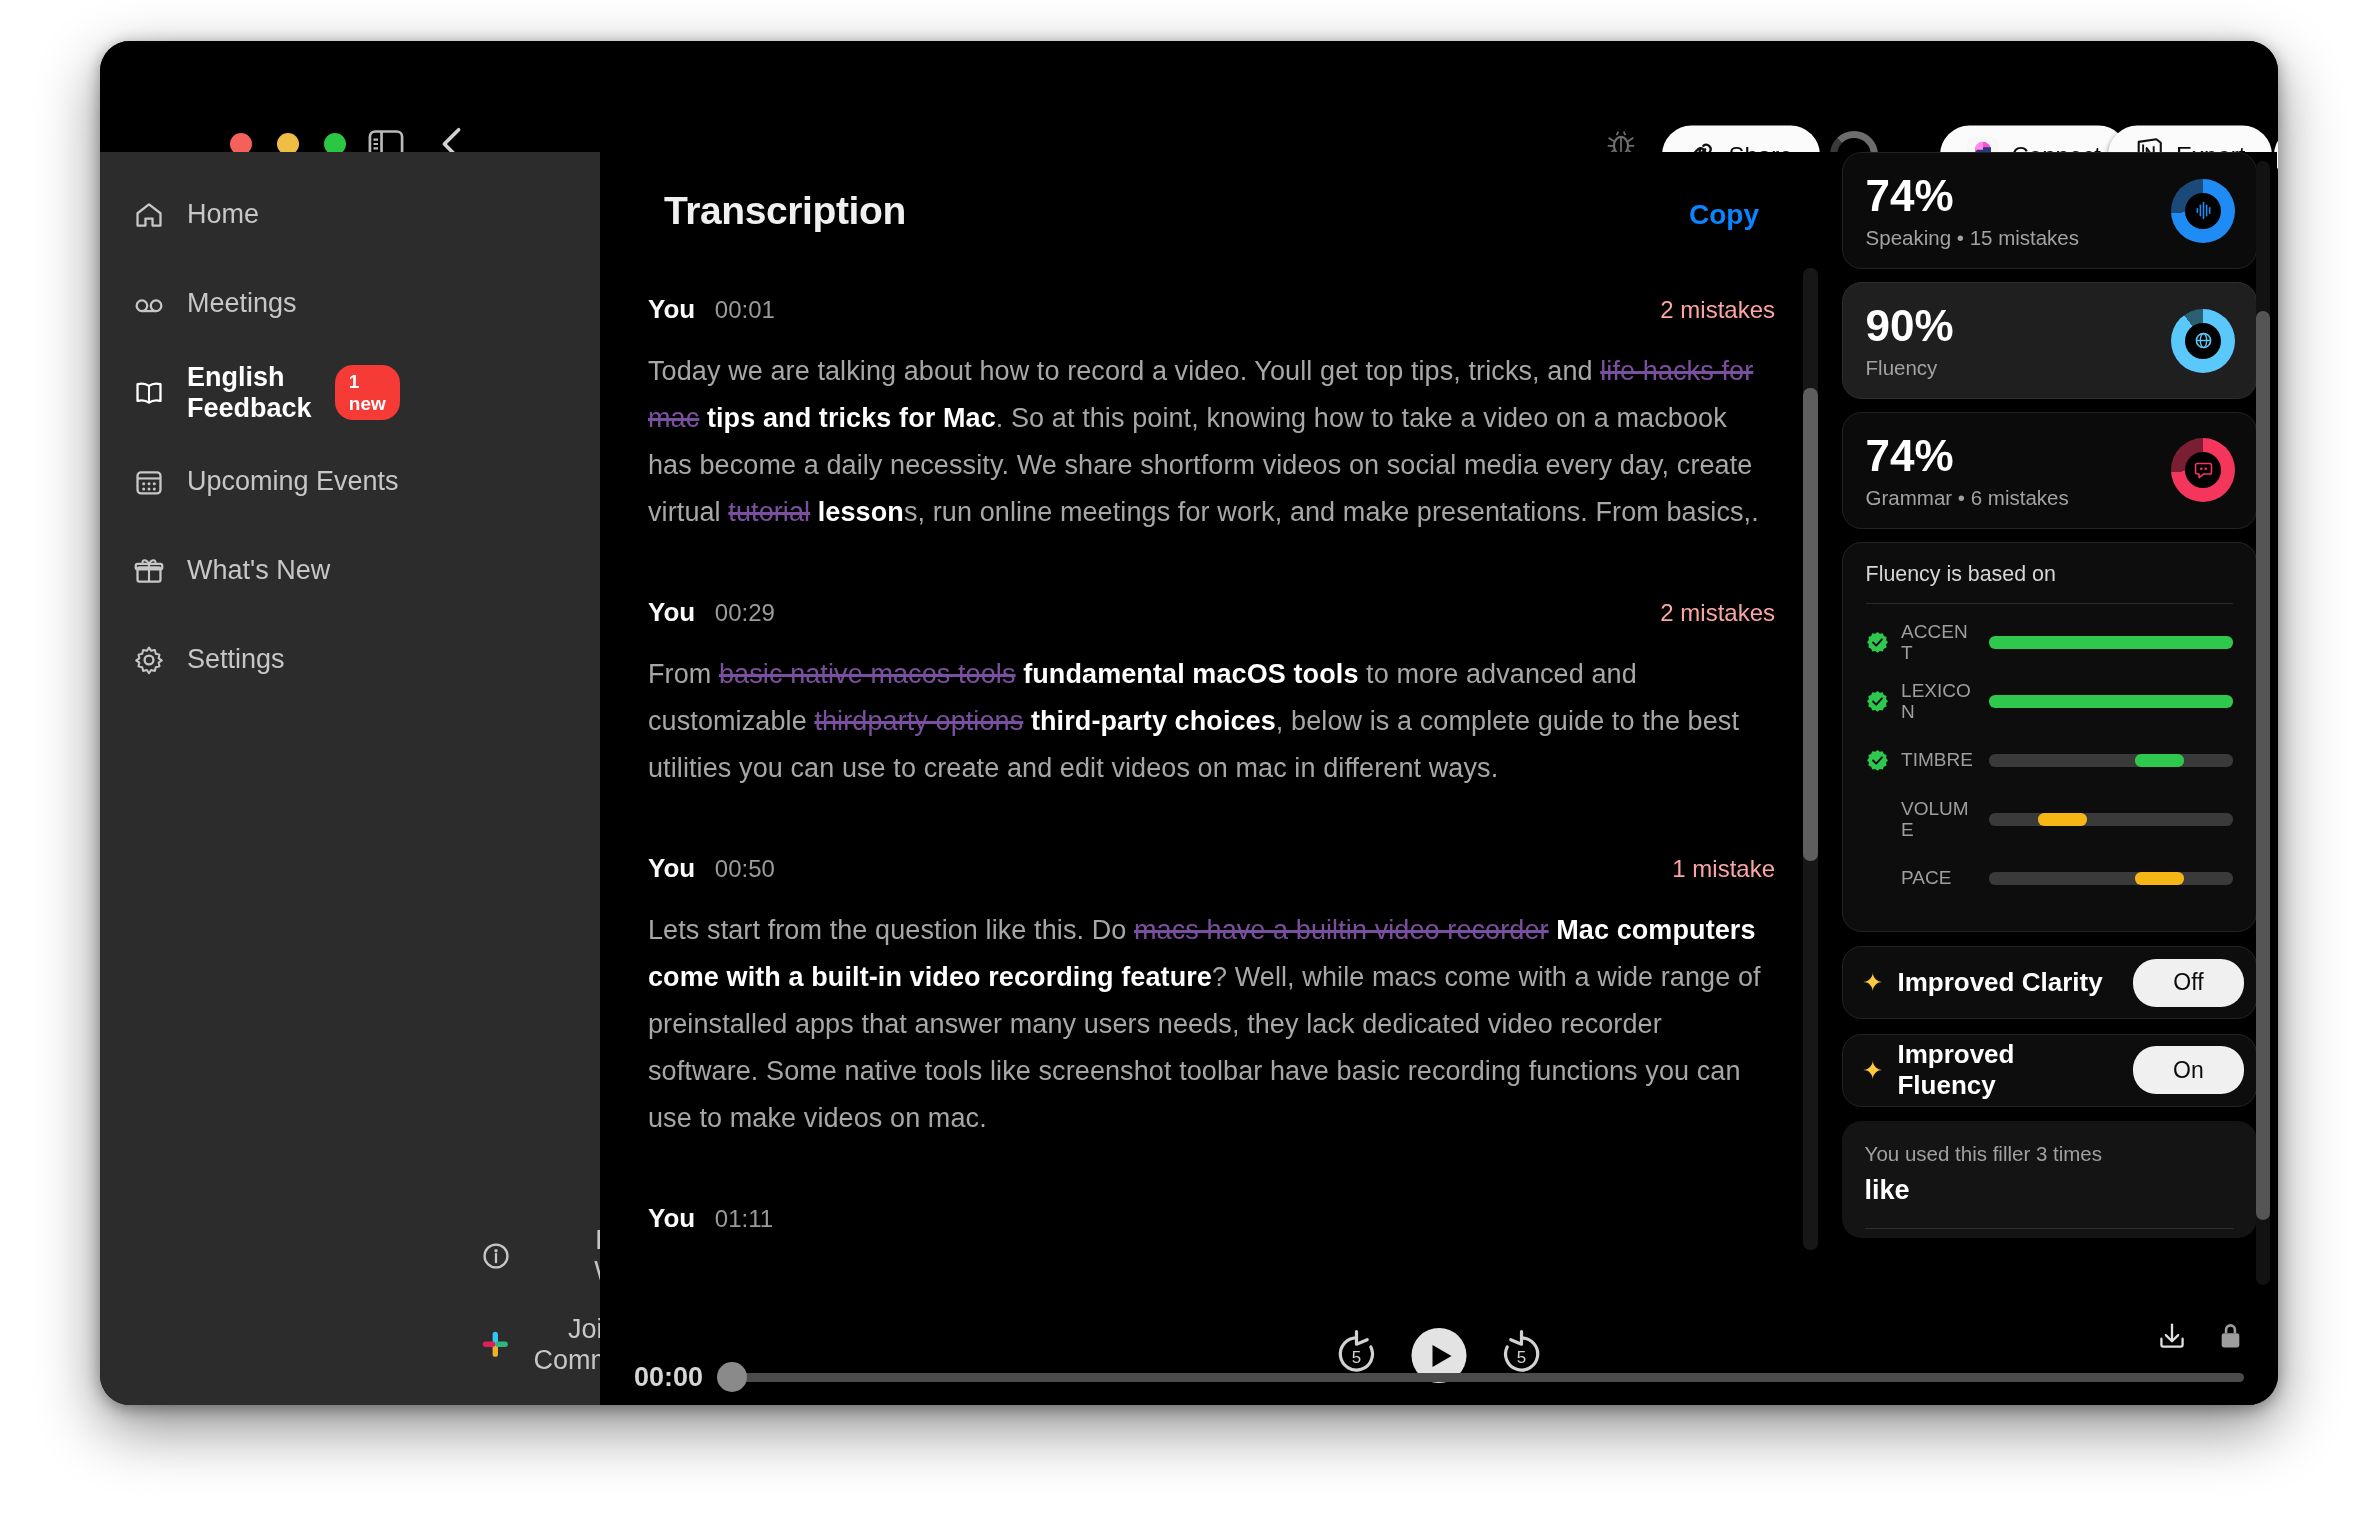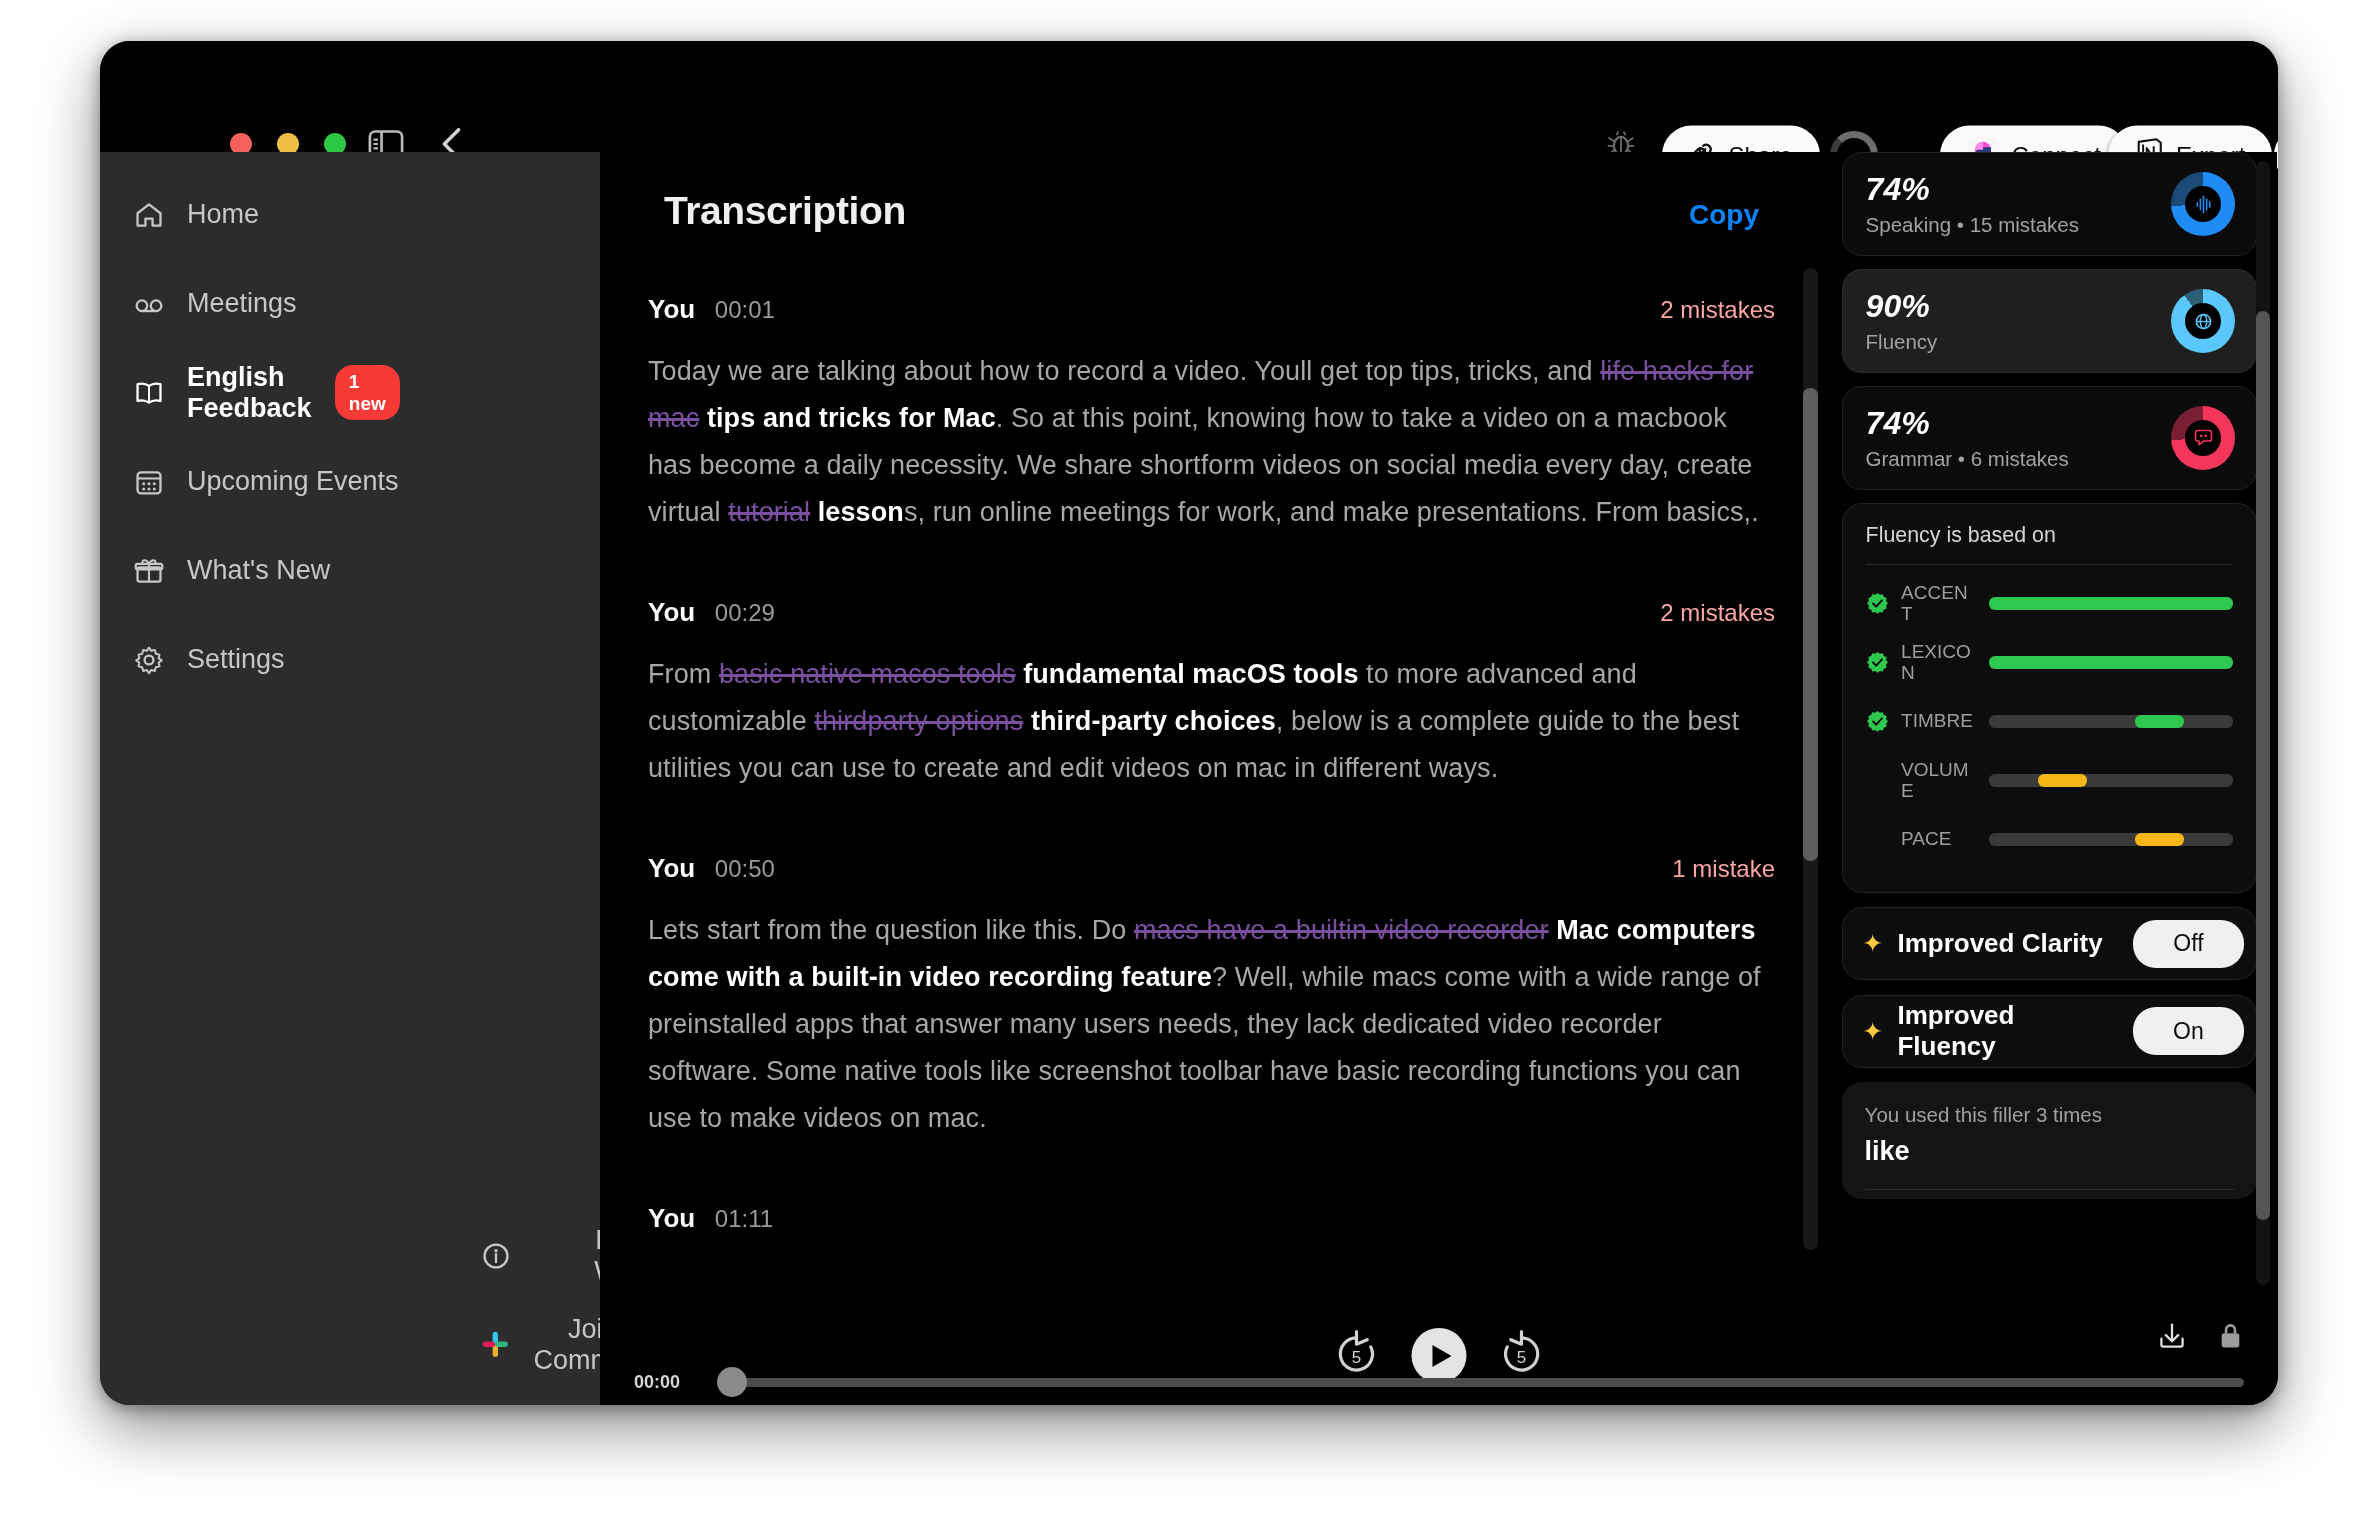--- a/index.html
+++ b/index.html
@@ -181,21 +181,21 @@
   }
   .card {
     background: #0b0b0b;
     border: 0.9px solid #232323;
     border-radius: 19.6px;
     margin-bottom: 12.5px;
     padding: 18px 23px;
     position: relative;
   }
   .card.highlight { background: #1f1f1f; border-color: #2e2e2e; }
-  .score-pct { color: #ffffff; font-size: 32px; font-weight: 700; font-style: italic; }
+  .score-pct { color: #ffffff; font-size: 44px; font-weight: 700; }
   .score-sub { color: #a2a2a2; font-size: 20.5px; margin-top: 5.4px; }
   .ring {
     position: absolute; right: 21.4px; top: 50%; transform: translateY(-50%);
     width: 64px; height: 64px; border-radius: 50%;
     display: flex; align-items: center; justify-content: center;
   }
   .ring .hole {
     width: 36px; height: 36px; border-radius: 50%;
     background: #000;
     display: flex; align-items: center; justify-content: center;
@@ -271,21 +271,21 @@
     border-left: 19.6px solid #000;
     border-top: 11.6px solid transparent;
     border-bottom: 11.6px solid transparent;
     margin-left: 5.4px;
   }
   .seek-row {
     position: absolute; left: 0; right: 0; bottom: 12.5px;
     display: flex; align-items: center; gap: 21.4px;
     padding: 0 34px;
   }
-  .time { color: #d6d6d6; font-size: 18px; font-weight: 600; min-width: 77px; }
+  .time { color: #d6d6d6; font-size: 27px; font-weight: 600; min-width: 77px; }
   .seek-track {
     flex: 1; height: 9px; background: #4c4c4c; border-radius: 4.5px;
     position: relative;
   }
   .seek-knob {
     position: absolute; left: 0px; top: 50%; transform: translate(-50%,-50%);
     width: 30px; height: 30px; border-radius: 50%;
     background: #8a8a8a;
   }
   .pl-right {

